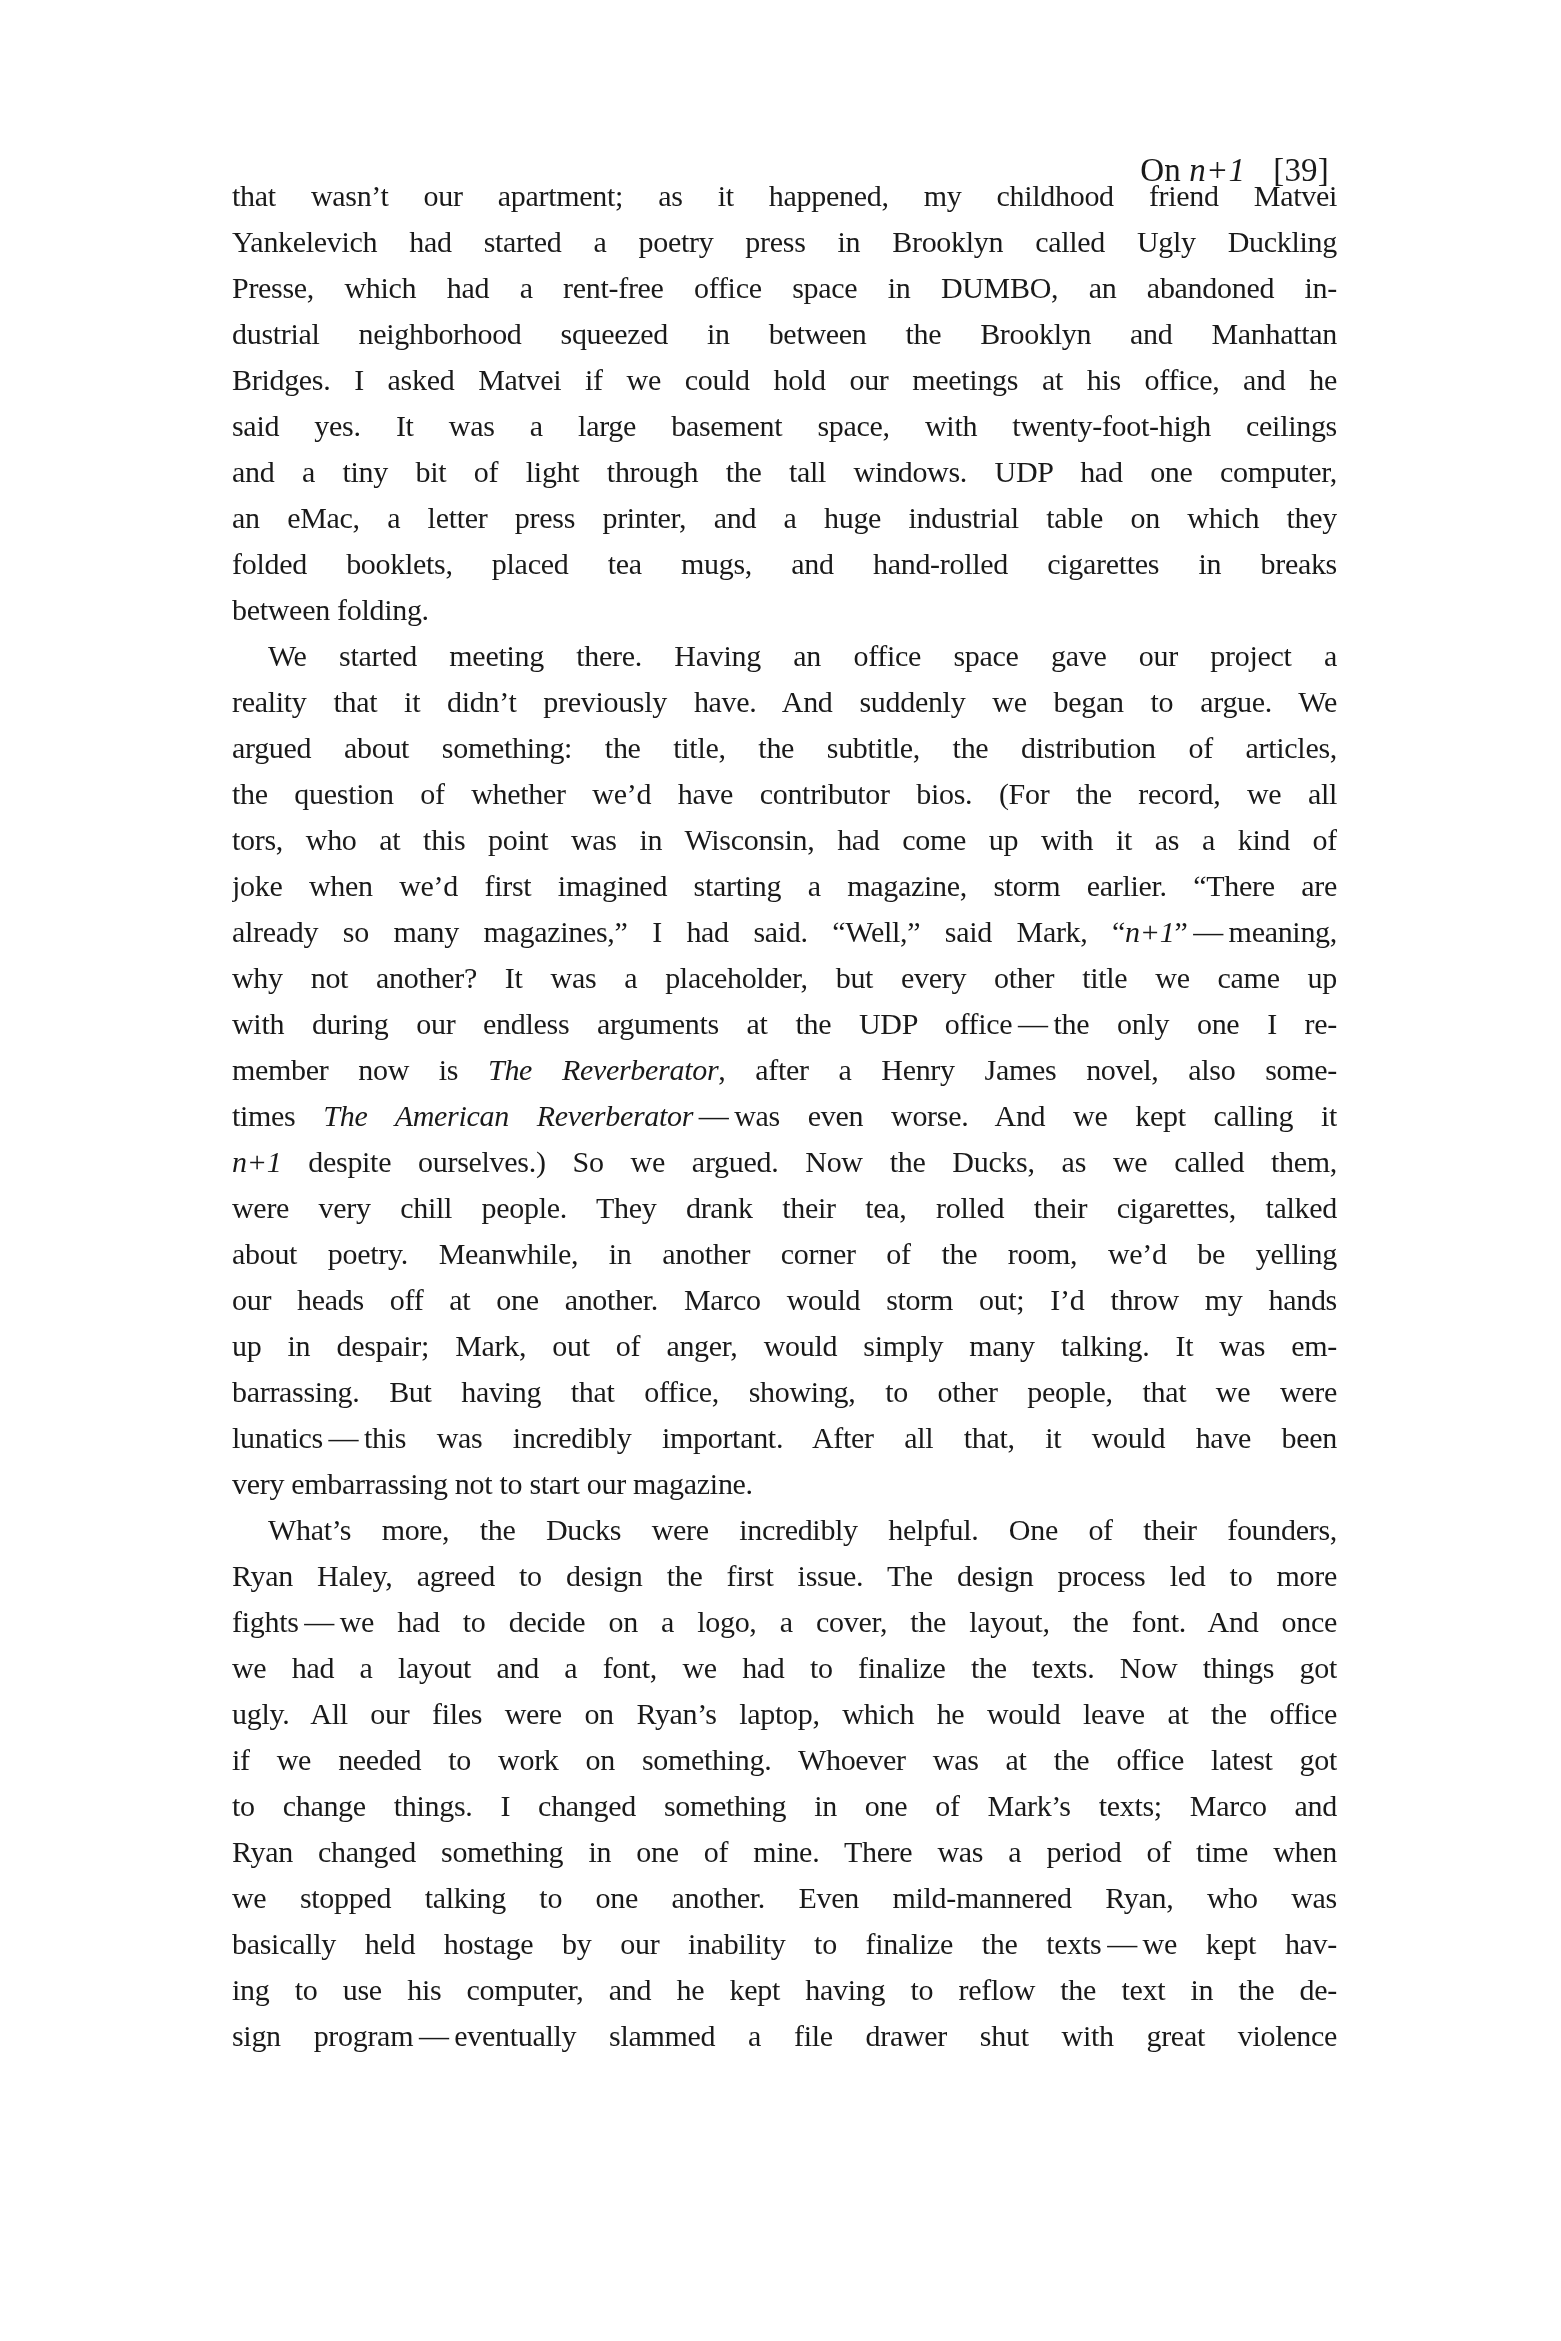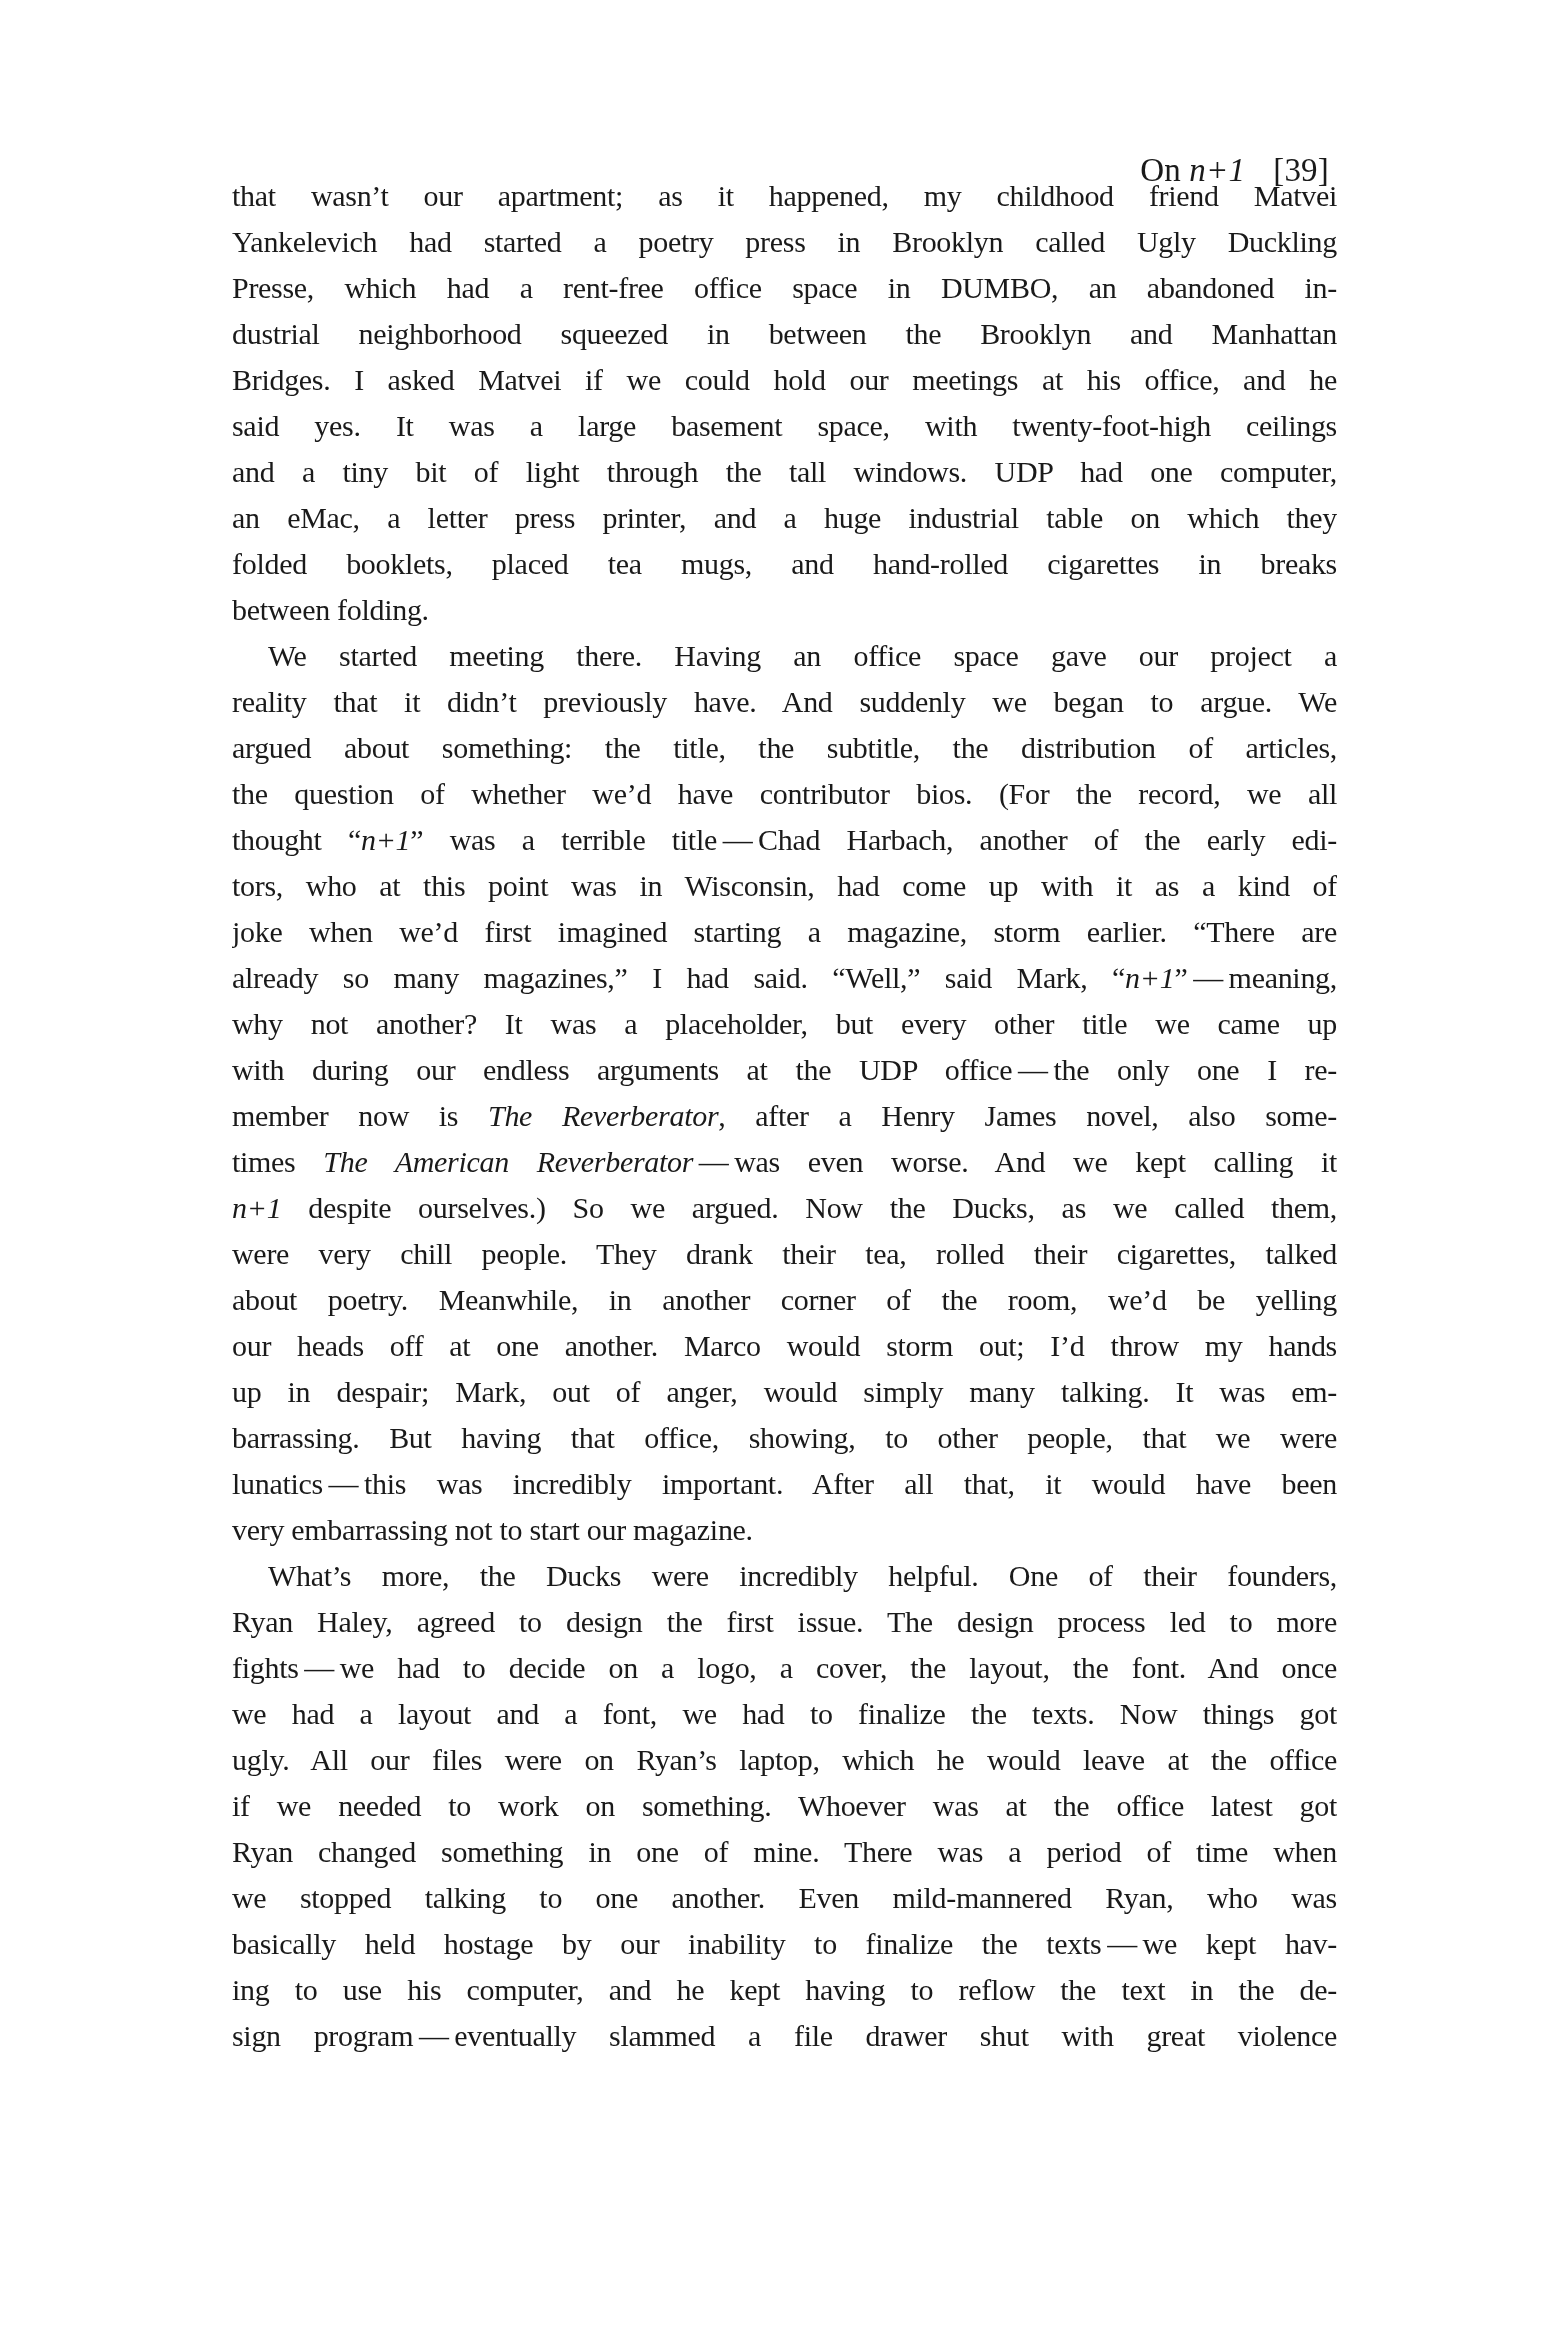--- a/index.html
+++ b/index.html
@@ -84,21 +84,20 @@
         <div class="line"><span>and a tiny bit of light through the tall windows. UDP had one computer,</span></div>
         <div class="line"><span>an eMac, a letter press printer, and a huge industrial table on which they</span></div>
         <div class="line"><span>folded booklets, placed tea mugs, and hand-rolled cigarettes in breaks</span></div>
         <div class="line last"><span>between folding.</span></div>
       </div>
       <div class="paragraph">
         <div class="line indent"><span>We started meeting there. Having an office space gave our project a</span></div>
         <div class="line"><span>reality that it didn’t previously have. And suddenly we began to argue. We</span></div>
         <div class="line"><span>argued about something: the title, the subtitle, the distribution of articles,</span></div>
         <div class="line"><span>the question of whether we’d have contributor bios. (For the record, we all</span></div>
-        <div class="line"><span>thought “</span><span class="it">n+1</span><span>” was a terrible title — Chad Harbach, another of the early edi-</span></div>
         <div class="line"><span>tors, who at this point was in Wisconsin, had come up with it as a kind of</span></div>
         <div class="line"><span>joke when we’d first imagined starting a magazine, storm earlier. “There are</span></div>
         <div class="line"><span>already so many magazines,” I had said. “Well,” said Mark, “</span><span class="it">n+1</span><span>” — meaning,</span></div>
         <div class="line"><span>why not another? It was a placeholder, but every other title we came up</span></div>
         <div class="line"><span>with during our endless arguments at the UDP office — the only one I re-</span></div>
         <div class="line"><span>member now is </span><span class="it">The Reverberator</span><span>, after a Henry James novel, also some-</span></div>
         <div class="line"><span>times </span><span class="it">The American Reverberator</span><span> — was even worse. And we kept calling it</span></div>
         <div class="line"><span class="it">n+1</span><span> despite ourselves.) So we argued. Now the Ducks, as we called them,</span></div>
         <div class="line"><span>were very chill people. They drank their tea, rolled their cigarettes, talked</span></div>
         <div class="line"><span>about poetry. Meanwhile, in another corner of the room, we’d be yelling</span></div>
@@ -108,20 +107,21 @@
         <div class="line"><span>lunatics — this was incredibly important. After all that, it would have been</span></div>
         <div class="line last"><span>very embarrassing not to start our magazine.</span></div>
       </div>
       <div class="paragraph">
         <div class="line indent"><span>What’s more, the Ducks were incredibly helpful. One of their founders,</span></div>
         <div class="line"><span>Ryan Haley, agreed to design the first issue. The design process led to more</span></div>
         <div class="line"><span>fights — we had to decide on a logo, a cover, the layout, the font. And once</span></div>
         <div class="line"><span>we had a layout and a font, we had to finalize the texts. Now things got</span></div>
         <div class="line"><span>ugly. All our files were on Ryan’s laptop, which he would leave at the office</span></div>
         <div class="line"><span>if we needed to work on something. Whoever was at the office latest got</span></div>
+        <div class="line"><span>to change things. I changed something in one of Mark’s texts; Marco and</span></div>
         <div class="line"><span>Ryan changed something in one of mine. There was a period of time when</span></div>
         <div class="line"><span>we stopped talking to one another. Even mild-mannered Ryan, who was</span></div>
         <div class="line"><span>basically held hostage by our inability to finalize the texts — we kept hav-</span></div>
         <div class="line"><span>ing to use his computer, and he kept having to reflow the text in the de-</span></div>
         <div class="line"><span>sign program — eventually slammed a file drawer shut with great violence</span></div>
       </div>
     </div>
 
 </div>
 

